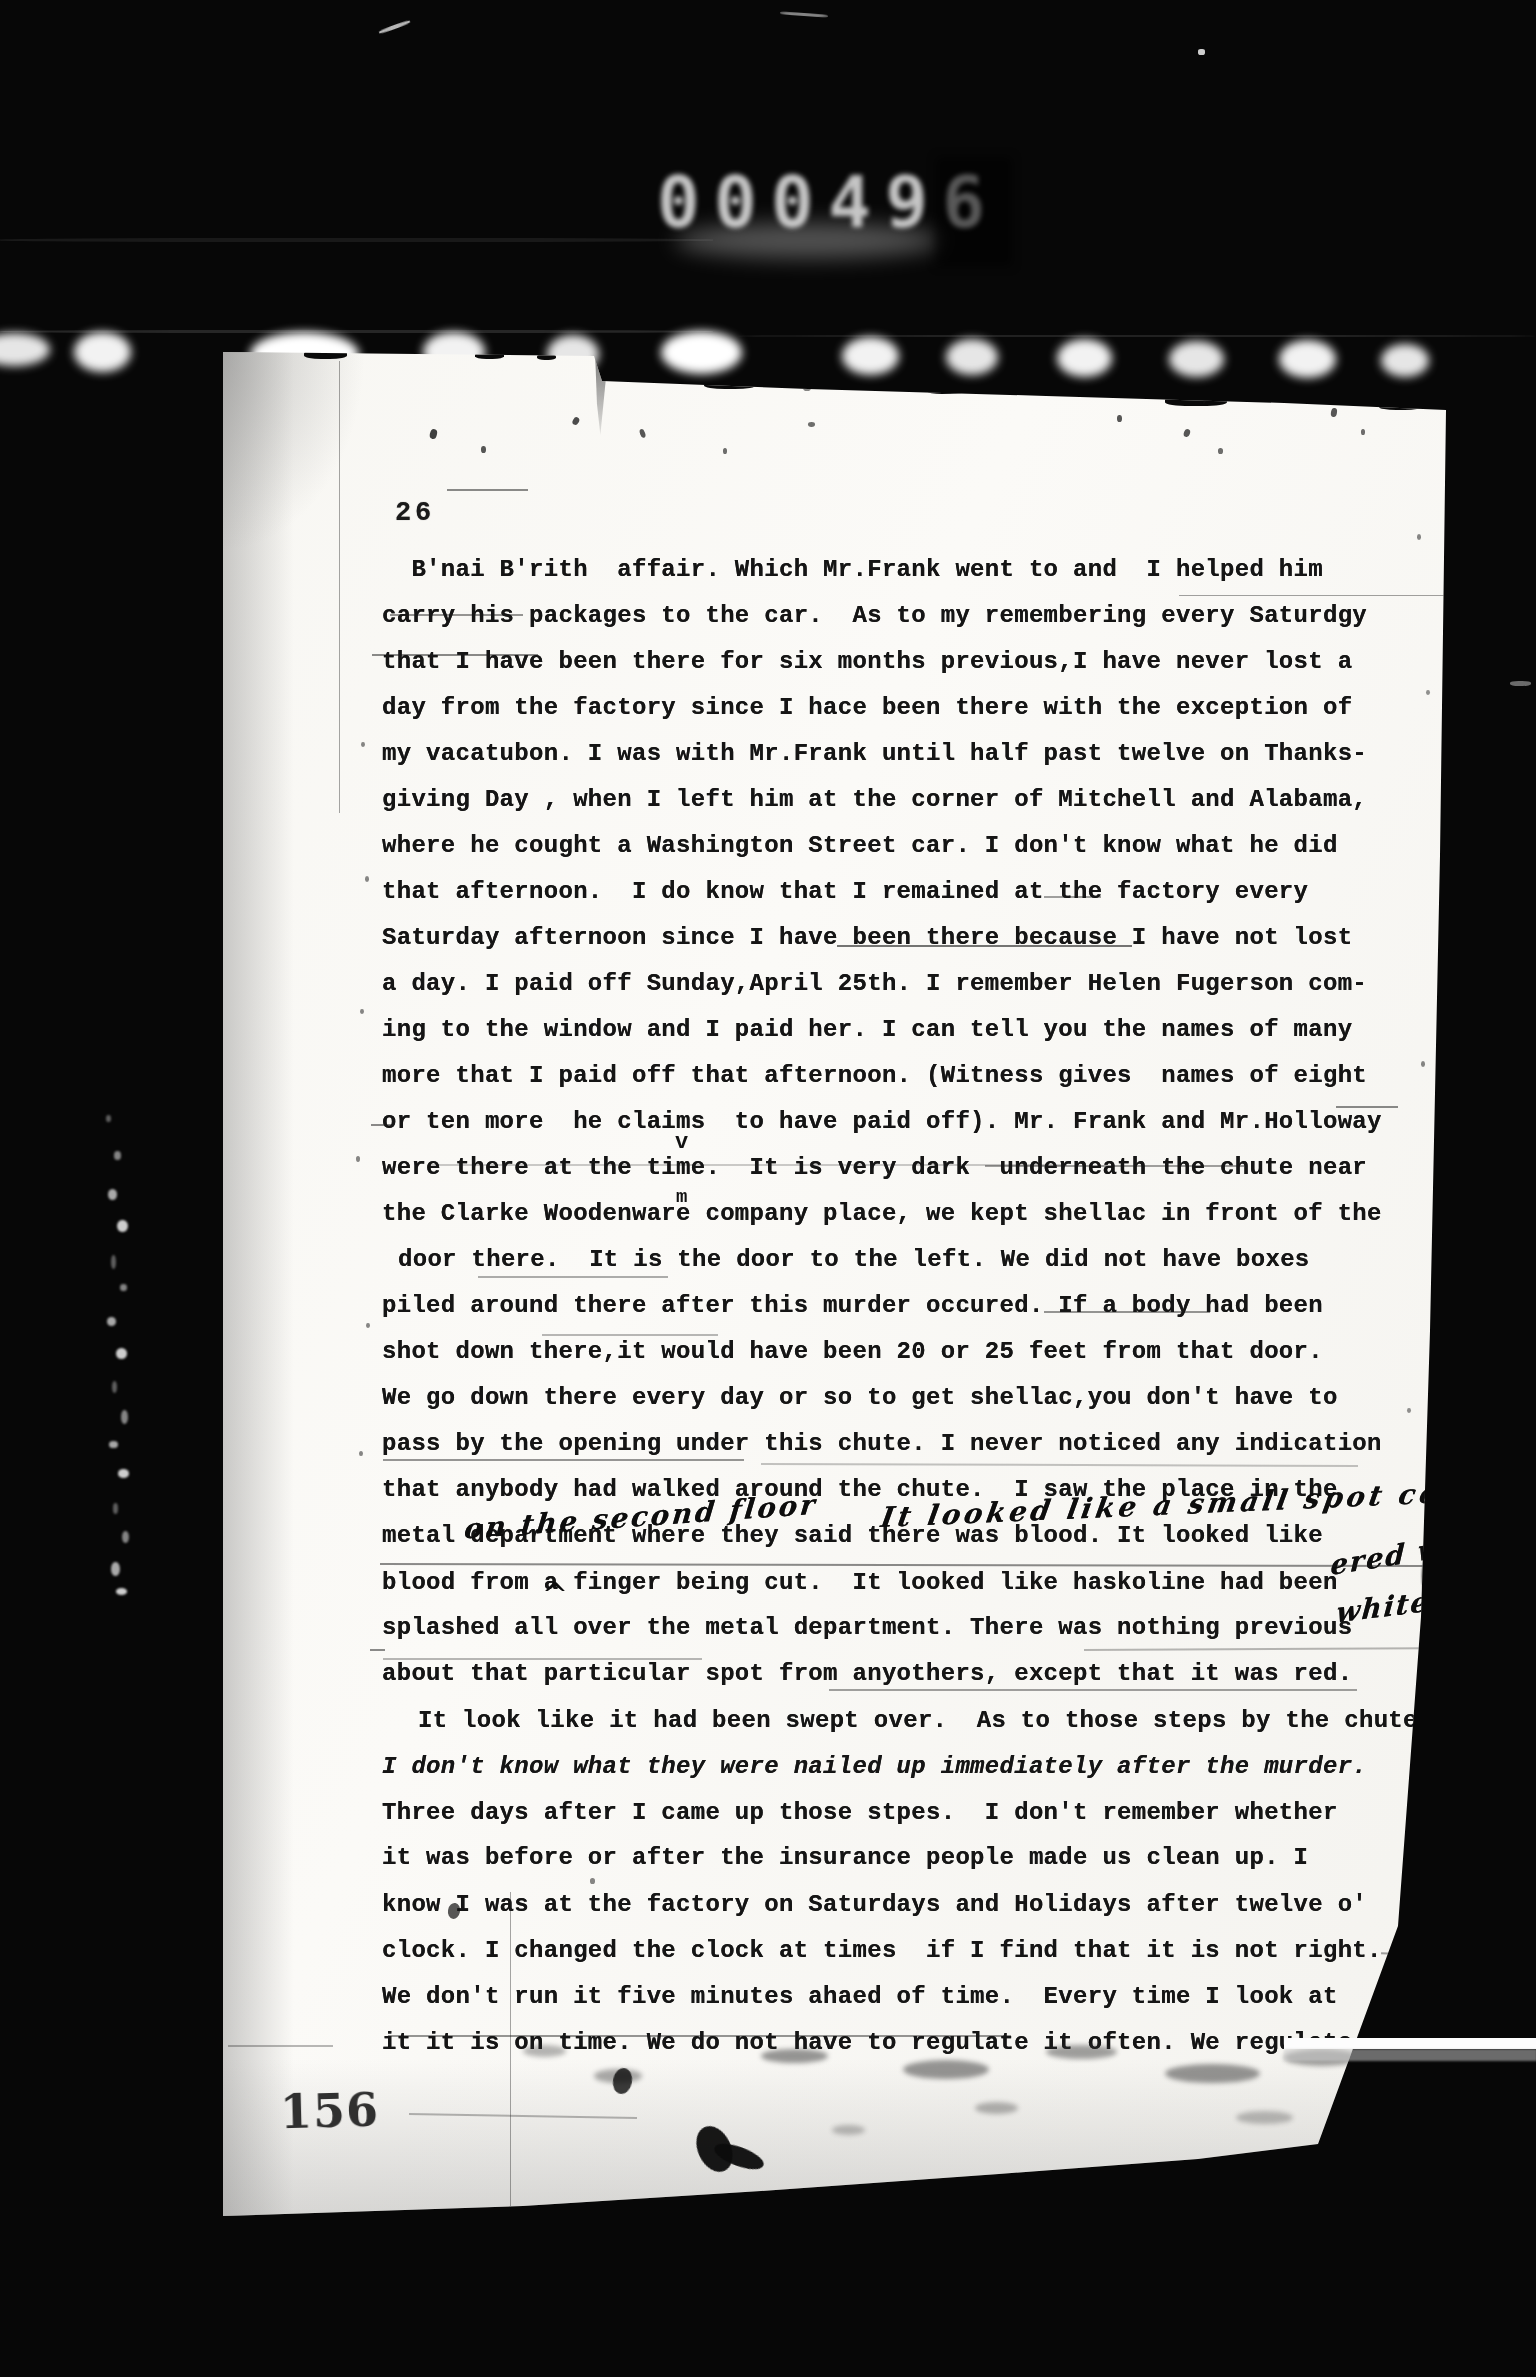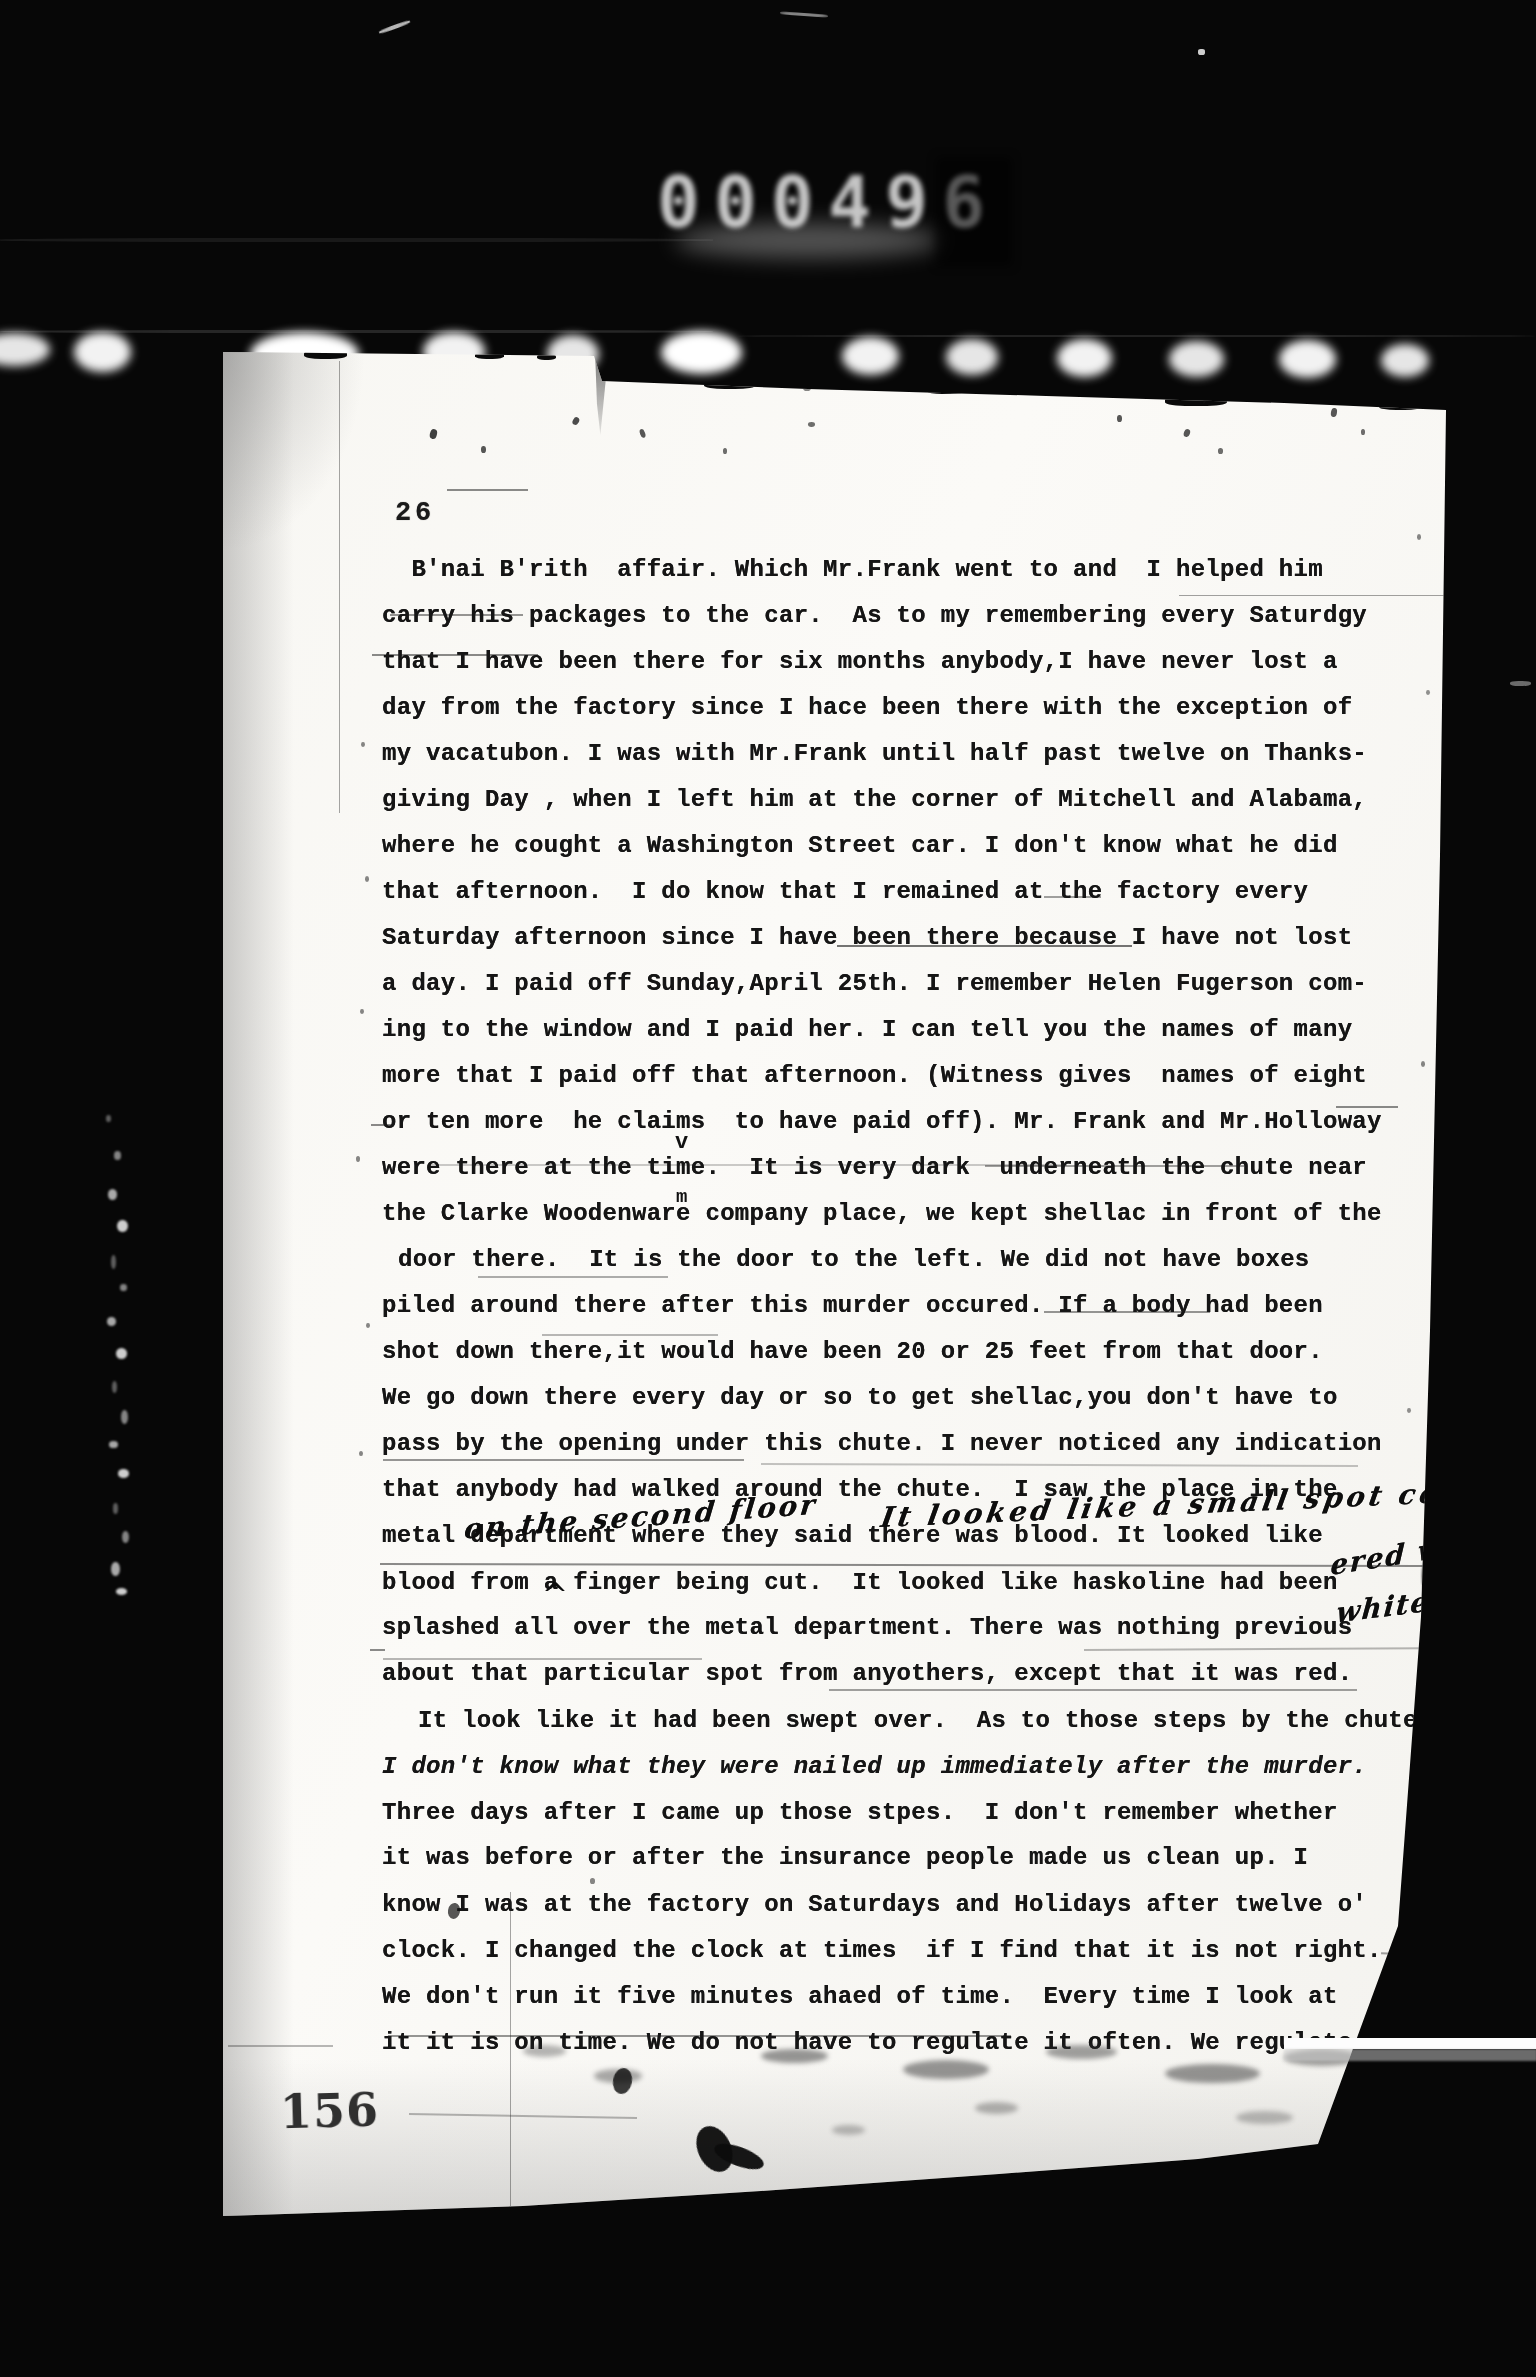--- a/index.html
+++ b/index.html
@@ -110,21 +110,21 @@
   <div class="shade" style="left:223px;top:352px;width:71px;height:1864px;background:linear-gradient(90deg,rgba(110,110,110,.35),rgba(110,110,110,0));"></div>
   <div class="shade" style="left:223px;top:352px;width:143px;height:200px;background:radial-gradient(ellipse at 0% 0%,rgba(120,120,120,.40),rgba(120,120,120,0) 70%);"></div>
   <div class="shade" style="left:223px;top:2059px;width:1179px;height:157px;background:linear-gradient(0deg,rgba(130,130,130,.30),rgba(130,130,130,0));"></div>
   <div class="shade" style="left:591px;top:357px;width:17px;height:78px;background:linear-gradient(180deg,rgba(80,80,80,.75),rgba(140,140,140,.2));clip-path:polygon(25% 0,100% 0,55% 100%,35% 60%);filter:blur(0.5px);"></div>
 
   <div class="page-number">26</div>
 
   <div id="typed-lines">
       <div class="typed-line" style="top: 547px;">  B'nai B'rith  affair. Which Mr.Frank went to and  I helped him</div>
       <div class="typed-line" style="top: 593px;">carry his packages to the car.  As to my remembering every Saturdgy</div>
-      <div class="typed-line" style="top: 639px;">that I have been there for six months anybody,I have never lost a</div>
+      <div class="typed-line" style="top: 639px;">that I have been there for six months previous,I have never lost a</div>
       <div class="typed-line" style="top: 685px;">day from the factory since I hace been there with the exception of</div>
       <div class="typed-line" style="top: 731px;">my vacatubon. I was with Mr.Frank until half past twelve on Thanks-</div>
       <div class="typed-line" style="top: 777px; text-align: right;">giving Day , when I left him at the corner of Mitchell and Alabama,</div>
       <div class="typed-line" style="top: 823px;">where he cought a Washington Street car. I don't know what he did</div>
       <div class="typed-line" style="top: 869px;">that afternoon.  I do know that I remained at the factory every</div>
       <div class="typed-line" style="top: 915px;">Saturday afternoon since I have been there because I have not lost</div>
       <div class="typed-line" style="top: 961px;">a day. I paid off Sunday,April 25th. I remember Helen Fugerson com-</div>
       <div class="typed-line" style="top: 1007px;">ing to the window and I paid her. I can tell you the names of many</div>
       <div class="typed-line" style="top: 1053px;">more that I paid off that afternoon. (Witness gives  names of eight</div>
       <div class="typed-line" style="top: 1099px;">or ten more  he claims  to have paid off). Mr. Frank and Mr.Holloway</div>

